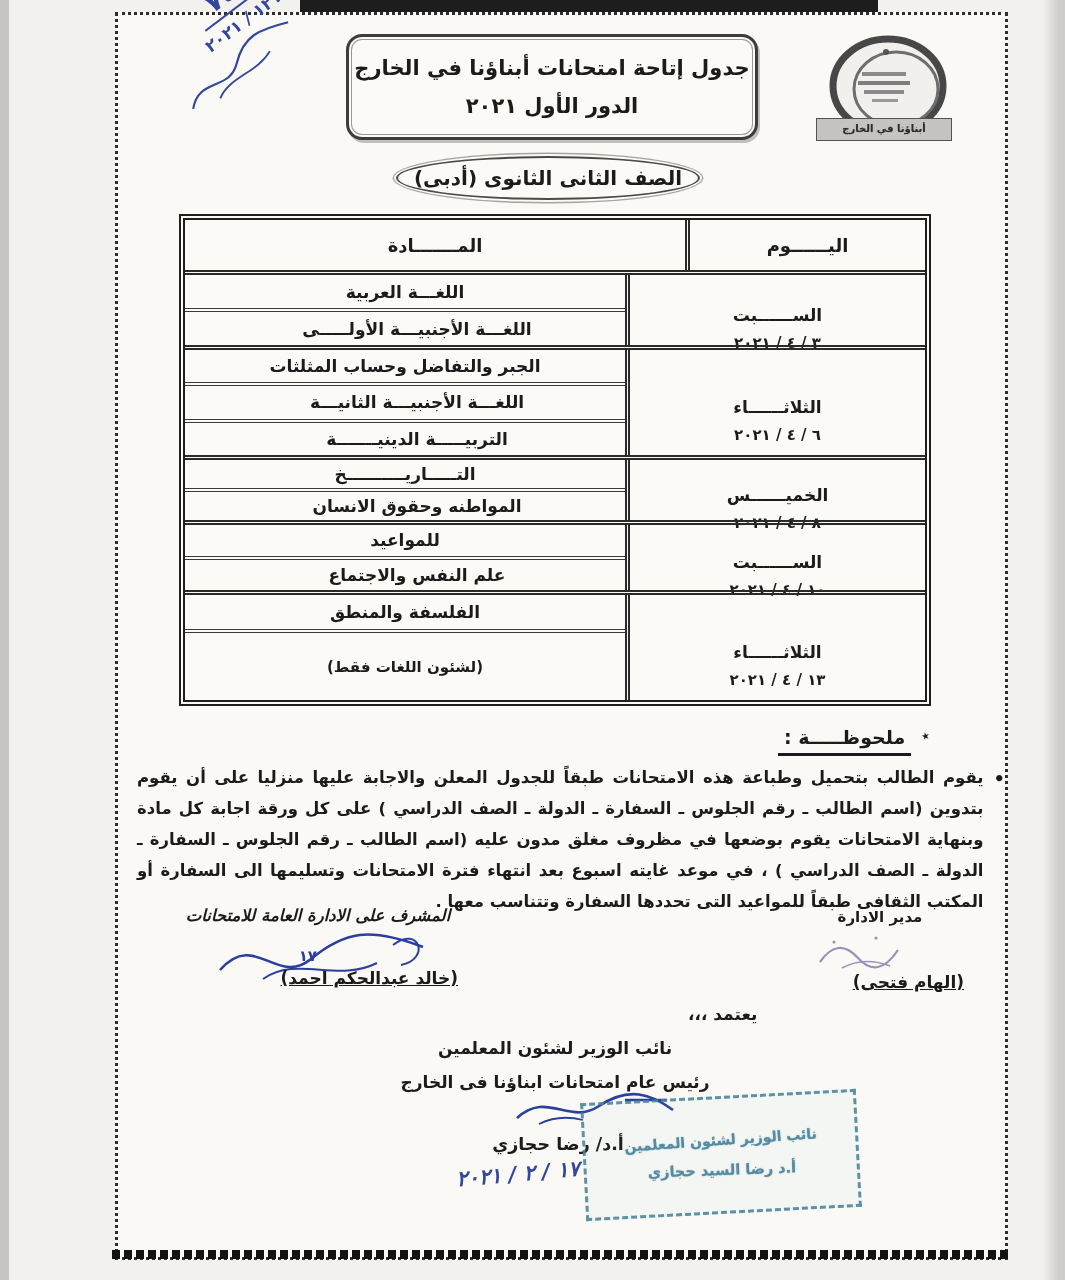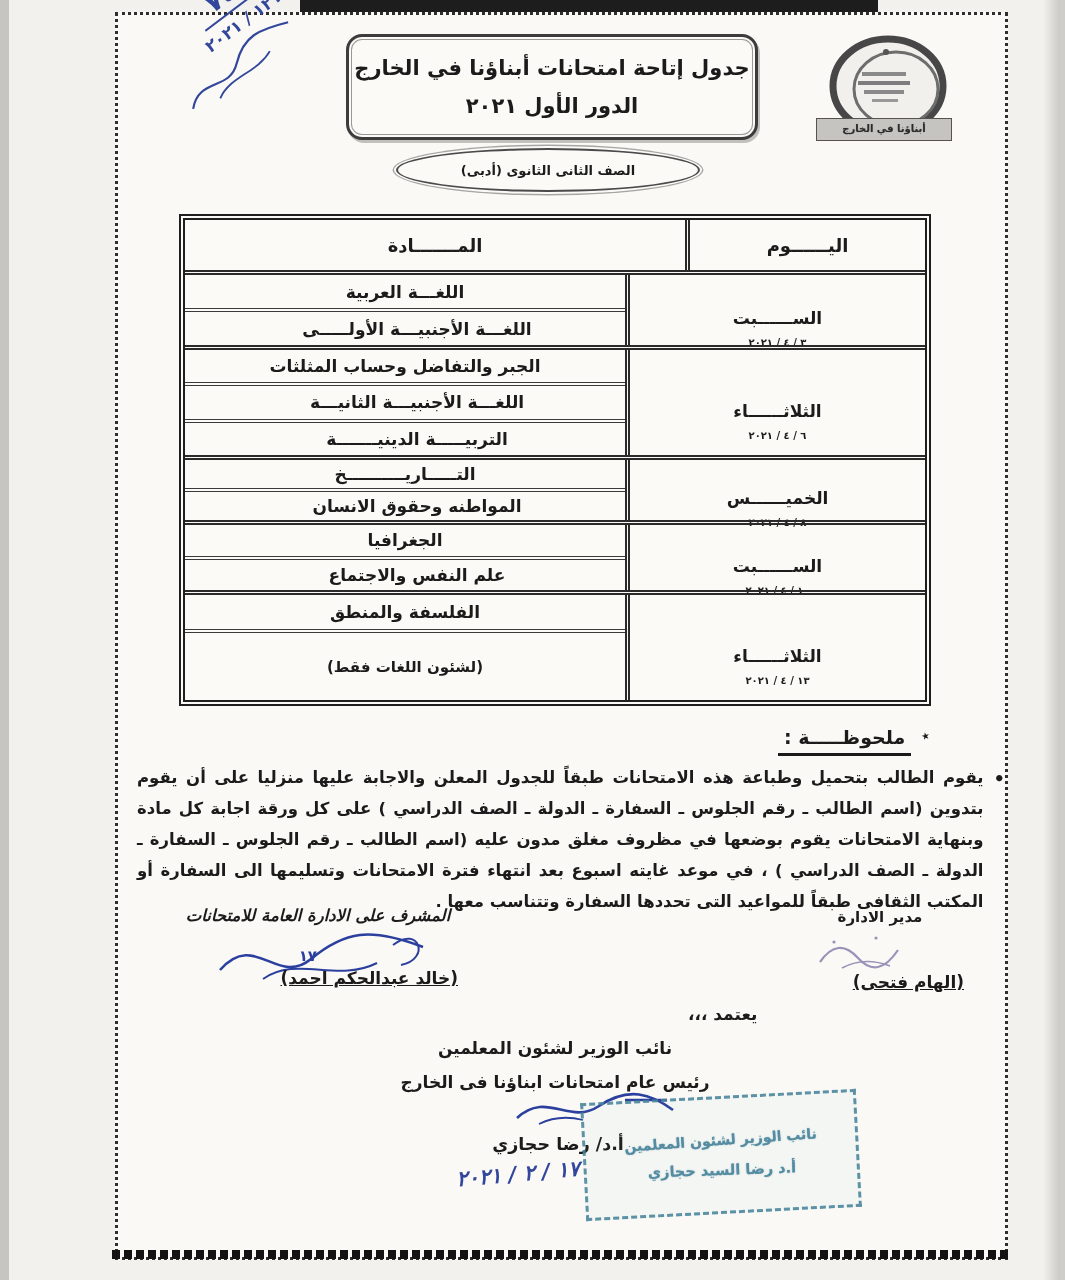--- a/index.html
+++ b/index.html
@@ -27,32 +27,32 @@
   .logo-box{left:822px;top:34px;width:132px;height:112px;}
   .logo-caption{left:816px;top:118px;width:136px;height:23px;border:1.5px solid #55524f;background:#c6c4c0;
     font-size:10px;text-align:center;line-height:20px;color:#2a2a2a;text-shadow:0 0 1px #888;letter-spacing:1px;}
   
   .title-box{left:346px;top:34px;width:412px;height:106px;border:3px solid #3c3c3c;border-radius:16px;
     background:#fbfaf7;box-shadow:2px 3px 0 #c2c0bd, inset 0 0 0 2px #fbfaf7, inset 0 0 0 3px #9a9895;
     display:flex;flex-direction:column;align-items:center;justify-content:center;gap:14px;}
   .title-line1{font-size:21px;}
   .title-line2{font-size:21px;letter-spacing:1px;}
   
-  .grade-oval{left:396px;top:148px;width:304px;height:44px;border:2.5px solid #4a4a4a;border-radius:50%;
+  .grade-oval{left:396px;top:156px;width:304px;height:44px;border:2.5px solid #4a4a4a;border-radius:50%;
     background:#fbfaf7;box-shadow:0 0 0 2px #fbfaf7,0 0 0 3.5px #a7a5a2;
-    display:flex;align-items:center;justify-content:center;font-size:13px;}
+    display:flex;align-items:center;justify-content:center;font-size:20px;}
   
   .exam-table{left:179px;top:214px;width:752px;height:492px;border:6px double #1f1f1f;background:#fbfaf7;
     display:flex;flex-direction:column;direction:rtl;}
   .t-header{display:flex;height:55px;border-bottom:5px double #2a2a2a;}
   .t-group{display:flex;flex:0 0 auto;}
   .t-group + .t-group{border-top:5px double #2a2a2a;}
   .day-cell{width:300px;border-left:5px double #2a2a2a;display:flex;flex-direction:column;align-items:center;justify-content:center;gap:9px;}
   .day-name{font-size:17px;margin-top:36px;}
-  .day-date{font-size:10px;letter-spacing:1px;}
+  .day-date{font-size:15px;letter-spacing:1px;}
   .subjects{flex:1;display:flex;flex-direction:column;}
   .subj{flex:1;display:flex;align-items:center;justify-content:center;font-size:17px;}
   .subj + .subj{border-top:4px double #3a3a3a;padding-left:24px;}
   .h-cell{display:flex;align-items:center;justify-content:center;font-size:18px;}
   .h-subject{flex:1;}
   .h-day{width:240px;border-left:5px double #2a2a2a;}
   .split-row{flex:1;display:flex;border-top:4px double #3a3a3a;}
   .options{width:63%;display:flex;flex-direction:column;border-left:4px double #3a3a3a;}
   .opt{flex:1;display:flex;align-items:center;justify-content:center;font-size:16.5px;}
   .opt + .opt{border-top:4px double #3a3a3a;}
@@ -164,21 +164,21 @@
         <div class="subj">المواطنه وحقوق الانسان</div>
       </div>
     </div>
 
     <div class="t-group" style="height:70px;">
       <div class="day-cell">
         <div class="day-name">الســــــبت</div>
         <div class="day-date">١٠ / ٤ / ٢٠٢١</div>
       </div>
       <div class="subjects">
-        <div class="subj">الجغرافيا</div>
+        <div class="subj">للمواعيد</div>
         <div class="subj">علم النفس والاجتماع</div>
       </div>
     </div>
 
     <div class="t-group" style="flex:1;">
       <div class="day-cell">
         <div class="day-name">الثلاثــــــاء</div>
         <div class="day-date">١٣ / ٤ / ٢٠٢١</div>
       </div>
       <div class="subjects">

